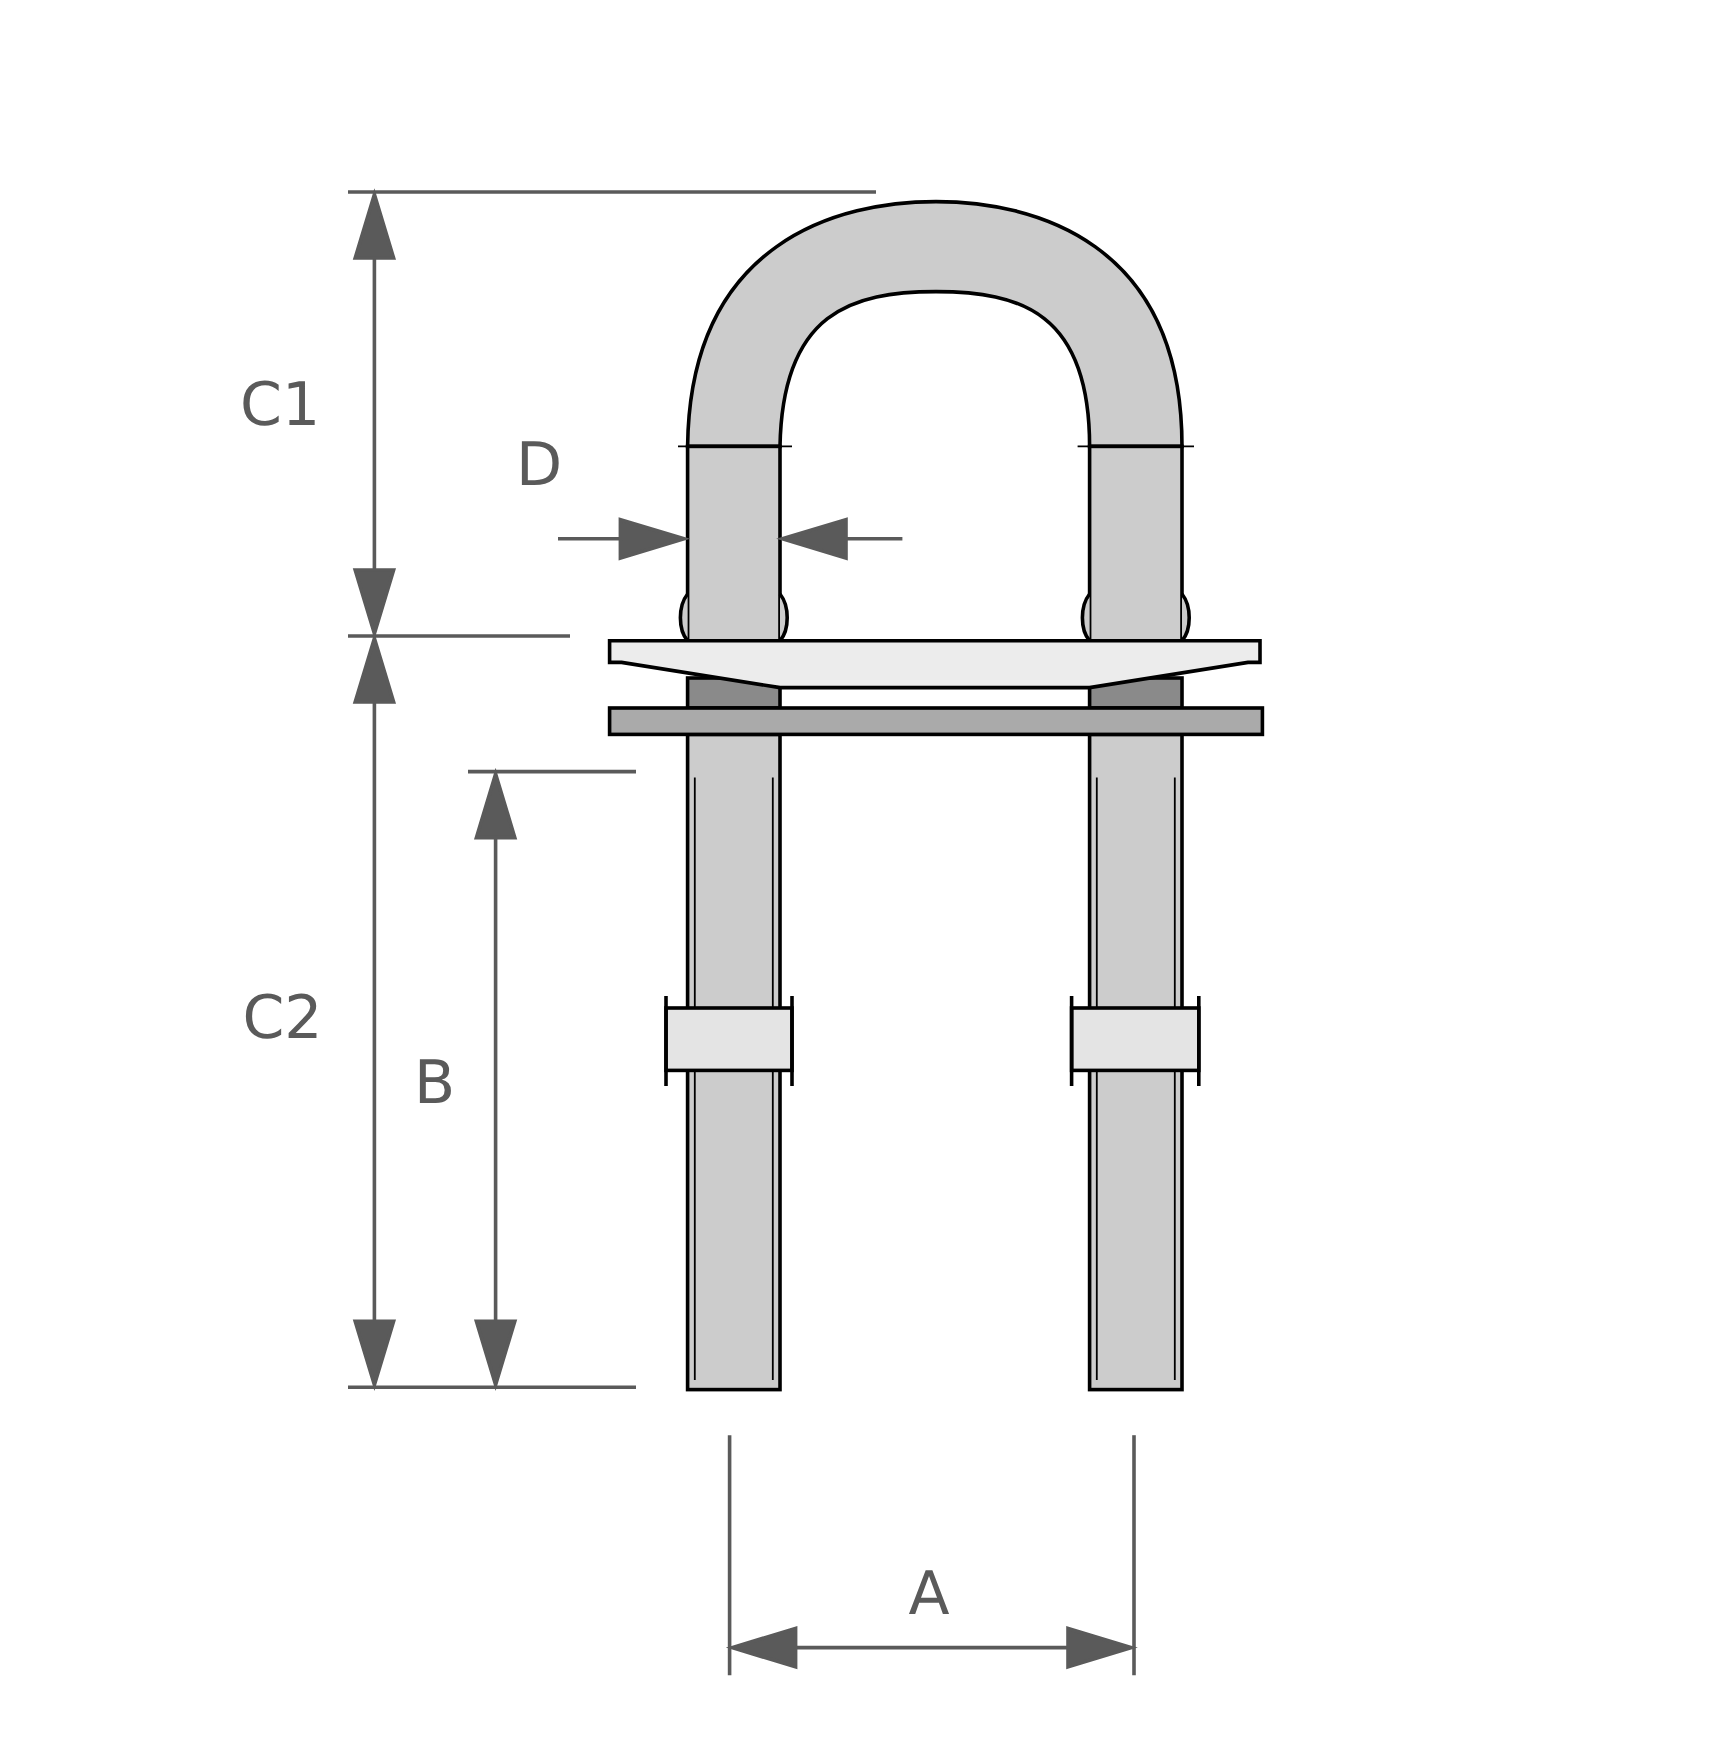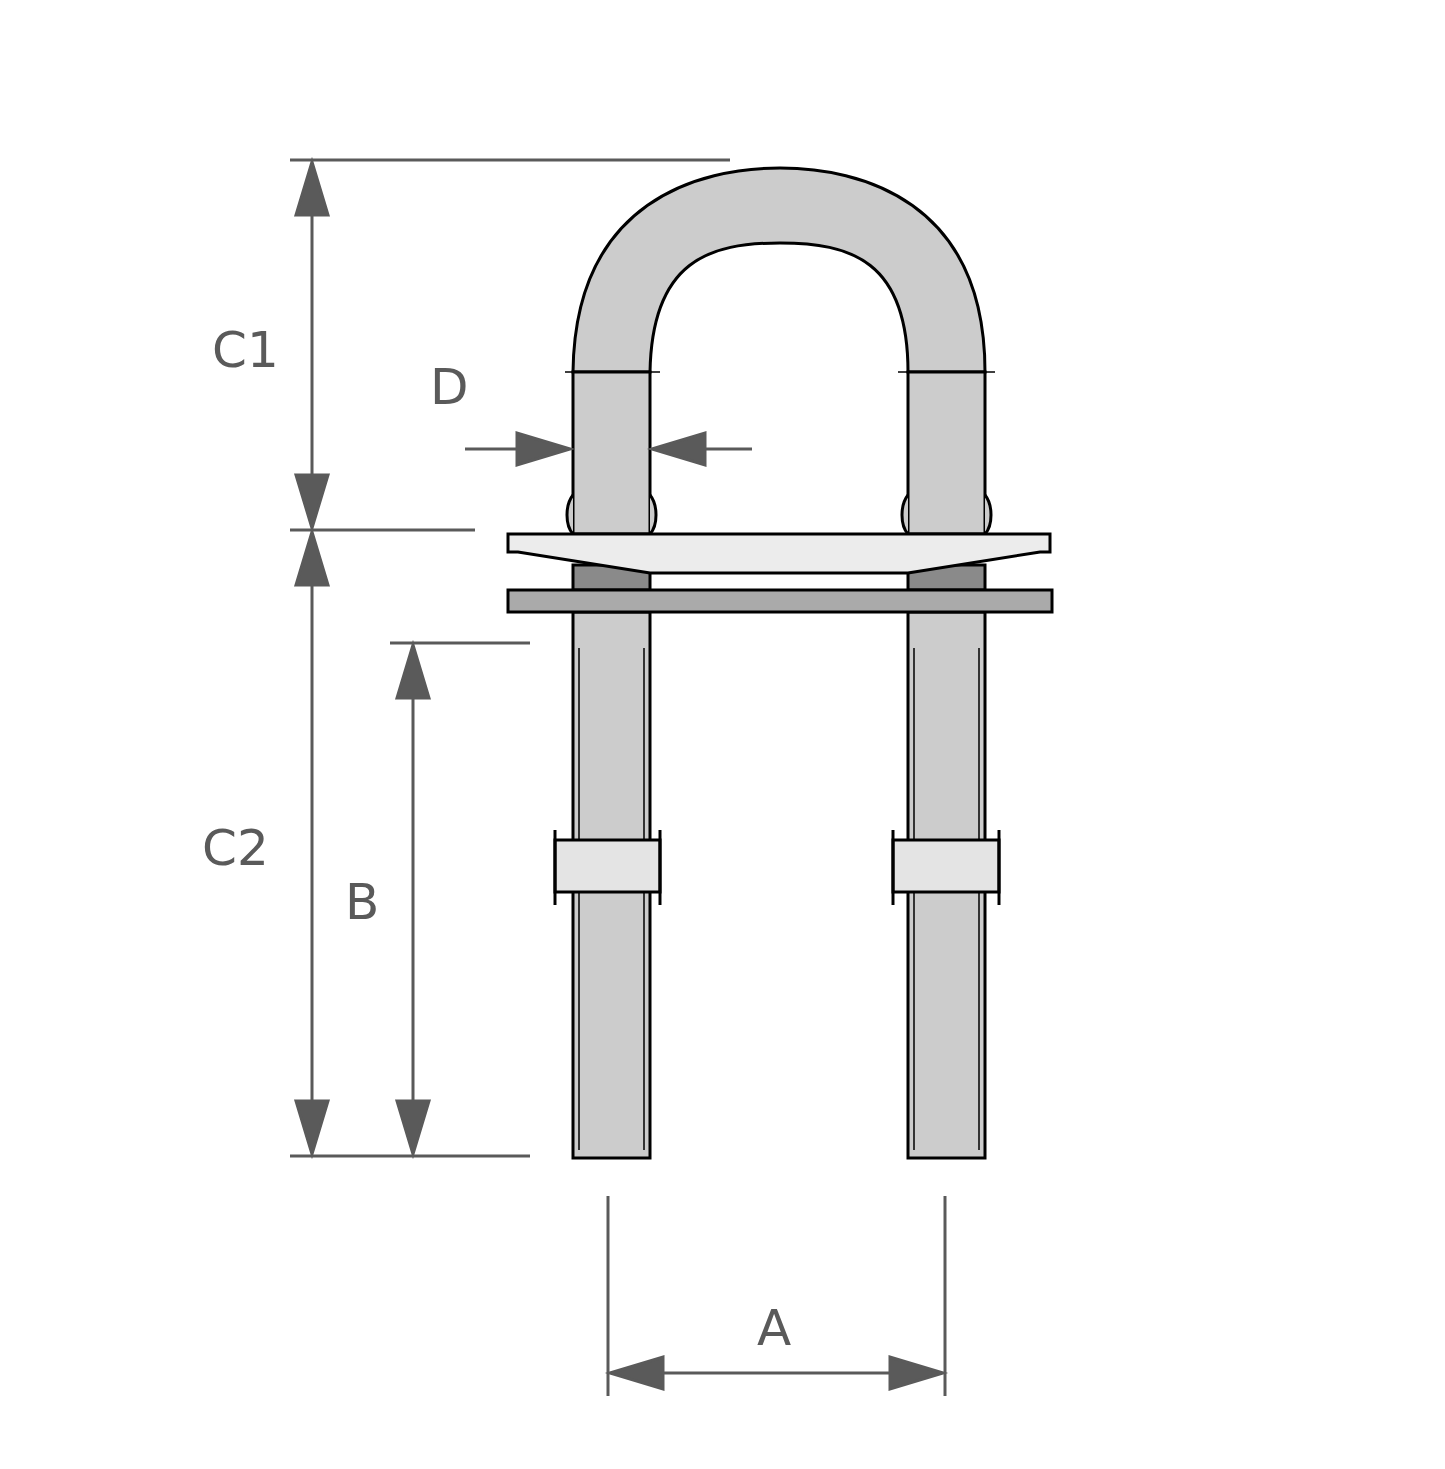--- a/index.html
+++ b/index.html
@@ -67,17 +67,17 @@
     <line x1="655" y1="449" x2="752" y2="449"></line>
     <polygon points="652,449 705,433 705,465"></polygon>
     <line x1="608" y1="1196" x2="608" y2="1396"></line>
     <line x1="945" y1="1196" x2="945" y2="1396"></line>
     <line x1="615" y1="1373" x2="938" y2="1373"></line>
     <polygon points="610,1373 663,1357 663,1389"></polygon>
       <polygon points="943,1373 890,1357 890,1389"></polygon>
   </g>
 </svg>
 
-<div class="lbl" style="left:200px;top:325px;margin-left:12px;">C1</div>
+<div class="lbl" style="left:200px;top:312px;">C1</div>
 <div class="lbl" style="left:430px;top:362px;">D</div>
 <div class="lbl" style="left:202px;top:823px;text-align:right;">C2</div>
 <div class="lbl" style="left:345px;top:877px;">B</div>
 <div class="lbl" style="left:757px;top:1303px;">A</div>
 
 </body></html>

